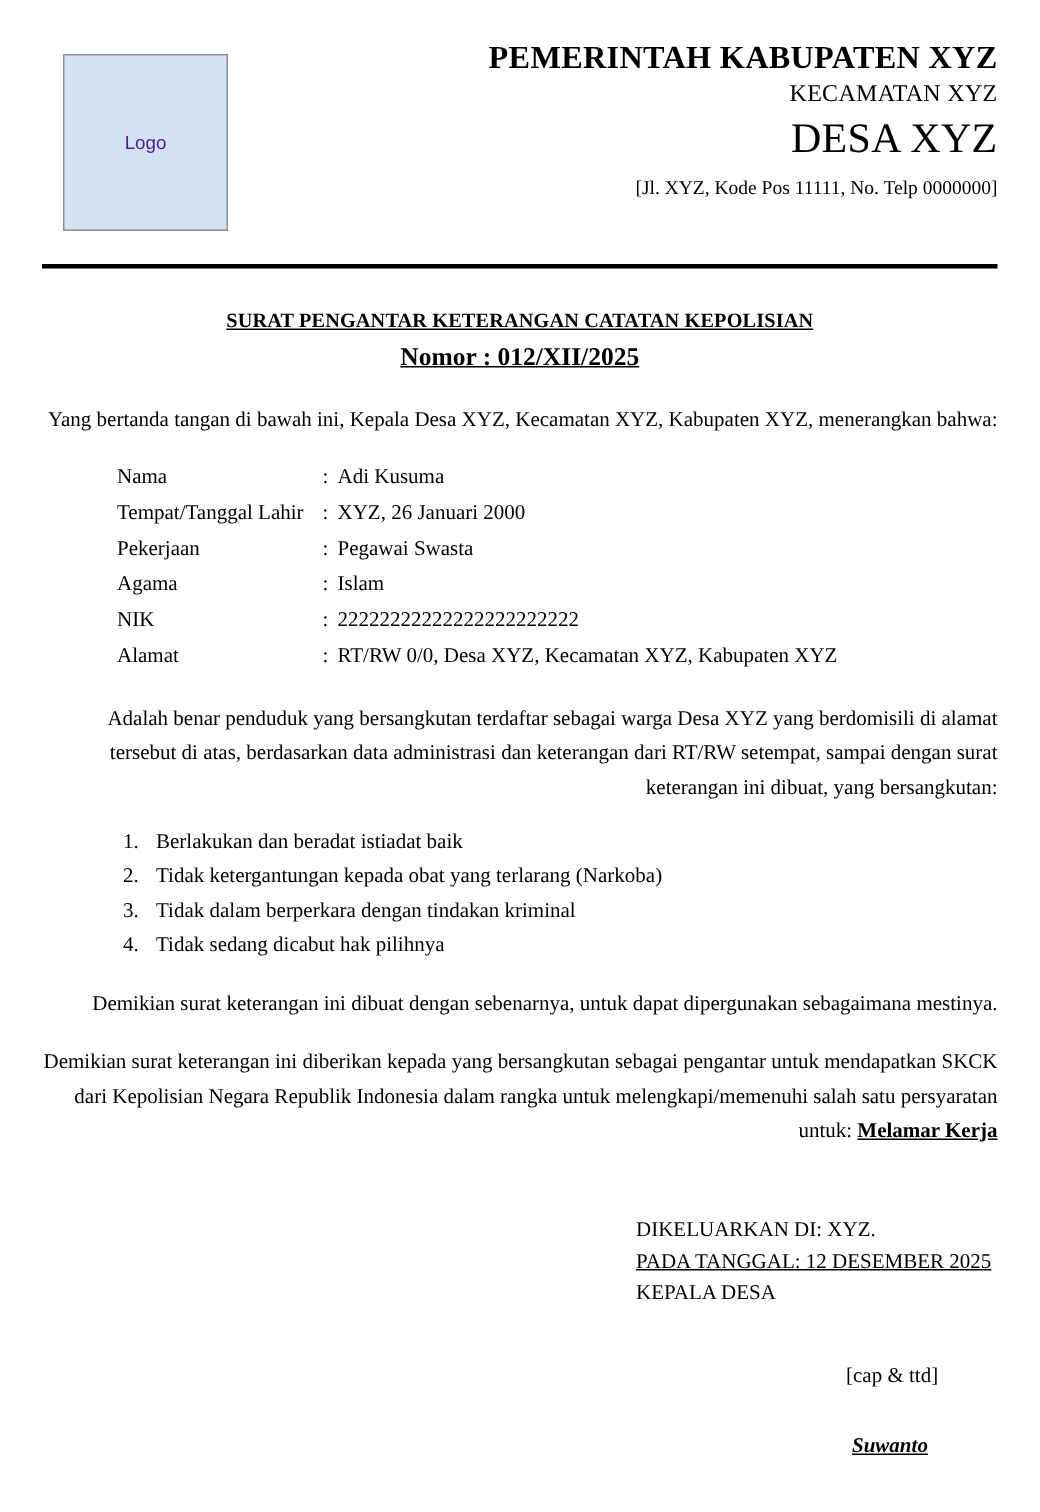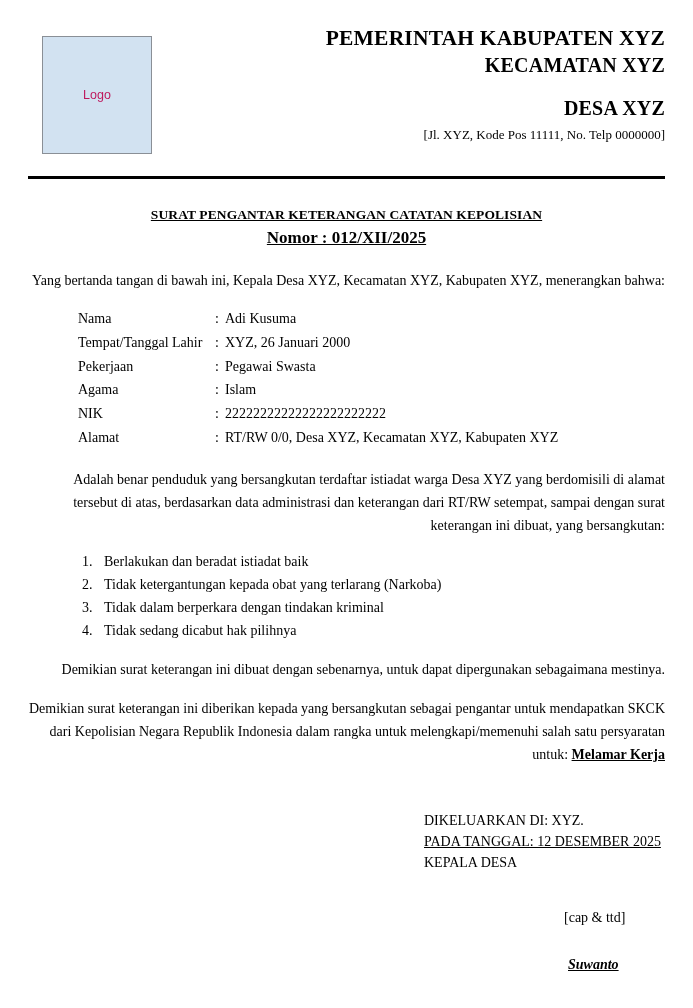--- a/index.html
+++ b/index.html
@@ -39,44 +39,43 @@
     background: #d2e2f1;
     border: 1px solid #8a8f96;
     box-sizing: border-box;
     display: flex;
     align-items: center;
     justify-content: center;
   }
   .logo-label {
     font-family: "Liberation Sans", "DejaVu Sans", sans-serif;
     font-size: 12.5px;
-    color: #be185d;
+    color: #4c1d95;
   }
   .titles {
     text-align: right;
     padding-left: 58px;
   }
   .org-line-1 {
     font-size: 21.5px;
     font-weight: bold;
     letter-spacing: 0.2px;
     line-height: 1.32;
   }
   .org-line-2 {
-    font-size: 20px;
-    font-weight: bold;
+    font-size: 16px;
+    font-weight: normal;
     letter-spacing: 0.2px;
     line-height: 1.35;
   }
   .org-line-3 {
-    font-size: 20px;
-    font-weight: bold;
+    font-size: 28px;
+    font-weight: normal;
     letter-spacing: 0.2px;
     line-height: 1.35;
-    margin-top: 16px;
   }
   .address-line {
     font-size: 13px;
     margin-top: 5px;
     line-height: 1.3;
   }
   .rule {
     margin: 12px 0 0 0;
     height: 3px;
     background: #000000;
@@ -223,21 +222,21 @@
         <td>22222222222222222222222</td>
       </tr>
       <tr>
         <td class="col-label">Alamat</td>
         <td class="col-sep">:</td>
         <td>RT/RW 0/0, Desa XYZ, Kecamatan XYZ, Kabupaten XYZ</td>
       </tr>
     </tbody>
   </table>
 
-  <div class="para">Adalah benar penduduk yang bersangkutan terdaftar istiadat warga Desa XYZ yang berdomisili di alamat tersebut di atas, berdasarkan data administrasi dan keterangan dari RT/RW setempat, sampai dengan surat keterangan ini dibuat, yang bersangkutan:</div>
+  <div class="para">Adalah benar penduduk yang bersangkutan terdaftar sebagai warga Desa XYZ yang berdomisili di alamat tersebut di atas, berdasarkan data administrasi dan keterangan dari RT/RW setempat, sampai dengan surat keterangan ini dibuat, yang bersangkutan:</div>
 
   <ol class="req-list">
     <li>Berlakukan dan beradat istiadat baik</li>
     <li>Tidak ketergantungan kepada obat yang terlarang (Narkoba)</li>
     <li>Tidak dalam berperkara dengan tindakan kriminal</li>
     <li>Tidak sedang dicabut hak pilihnya</li>
   </ol>
 
   <div class="para">Demikian surat keterangan ini dibuat dengan sebenarnya, untuk dapat dipergunakan sebagaimana mestinya.</div>
 

